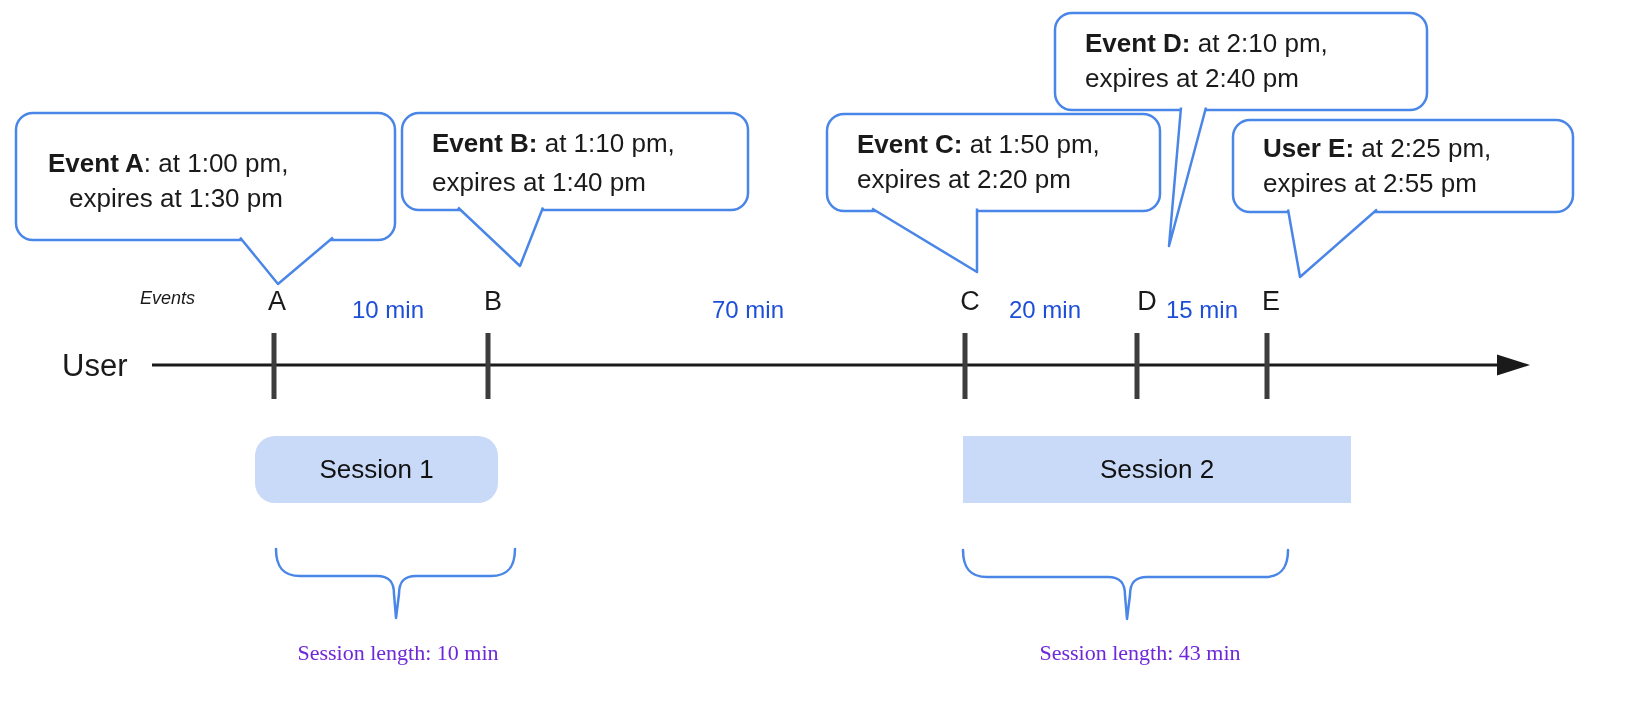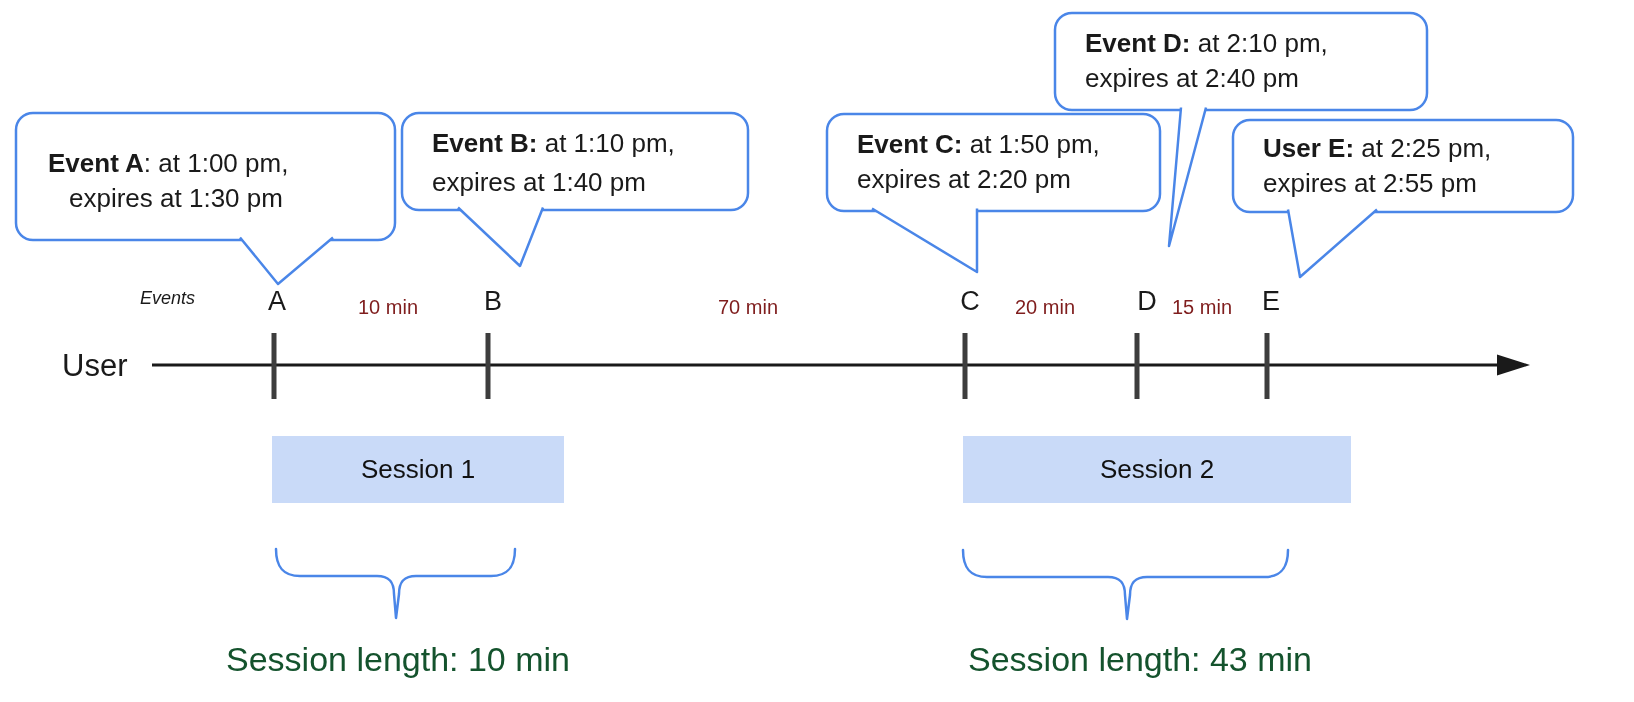--- a/index.html
+++ b/index.html
@@ -9,30 +9,30 @@
     background:#ffffff;
     font-family:"Liberation Sans", sans-serif;
     color:#1a1a1a;
     overflow:hidden;
   }
   #shapes{position:absolute;left:0;top:0;width:1634px;height:702px;}
   .abs{position:absolute;white-space:nowrap;}
   .bubble-line{font-size:26px;line-height:35px;}
   .bubble-line b{font-weight:bold;}
   .tick-label{font-size:27px;transform:translateX(-50%);}
-  .interval-label{font-size:20px;color:#7f1d1d;transform:translateX(-50%);text-align:center;}
+  .interval-label{font-size:24px;color:#1d4ed8;transform:translateX(-50%);text-align:center;}
   .axis-label{font-size:18px;font-style:italic;}
   .user-label{font-size:31px;}
   .session-box{
     position:absolute;
     background:#c9daf8;
     display:flex;align-items:center;justify-content:center;
     font-size:26px;color:#111111;
   }
-  .session-length{font-size:34px;color:#14532d;transform:translateX(-50%);}
+  .session-length{font-size:22px;color:#6d28d9;transform:translateX(-50%);font-family:Liberation Serif, serif;}
 </style>
 </head>
 <body>
 
 <div id="canvas">
 
   <svg id="shapes" viewBox="0 0 1634 702">
 
     <line x1="152" y1="365" x2="1502" y2="365" stroke="#1a1a1a" stroke-width="3"></line>
     <polygon points="1530,365 1497,354.5 1497,375.5" fill="#1a1a1a"></polygon>
@@ -91,21 +91,21 @@
   <div class="abs tick-label" style="left:493px;top:286px;">B</div>
   <div class="abs tick-label" style="left:970px;top:286px;">C</div>
   <div class="abs tick-label" style="left:1147px;top:286px;">D</div>
   <div class="abs tick-label" style="left:1271px;top:286px;">E</div>
 
   <div class="abs interval-label" style="left:388px;top:296px;">10 min</div>
   <div class="abs interval-label" style="left:748px;top:296px;">70 min</div>
   <div class="abs interval-label" style="left:1045px;top:296px;">20 min</div>
   <div class="abs interval-label" style="left:1202px;top:296px;">15 min</div>
 
-  <div class="session-box" style="left:272px;top:436px;width:292px;height:67px;">
+  <div class="session-box" style="left:255px;top:436px;width:243px;height:67px;border-radius:20px;">
     <span>Session 1</span>
   </div>
   <div class="session-box" style="left:963px;top:436px;width:388px;height:67px;">
     <span>Session 2</span>
   </div>
 
   <div class="abs session-length" style="left:398px;top:640px;">Session length: 10 min</div>
   <div class="abs session-length" style="left:1140px;top:640px;">Session length: 43 min</div>
 
 </div>

